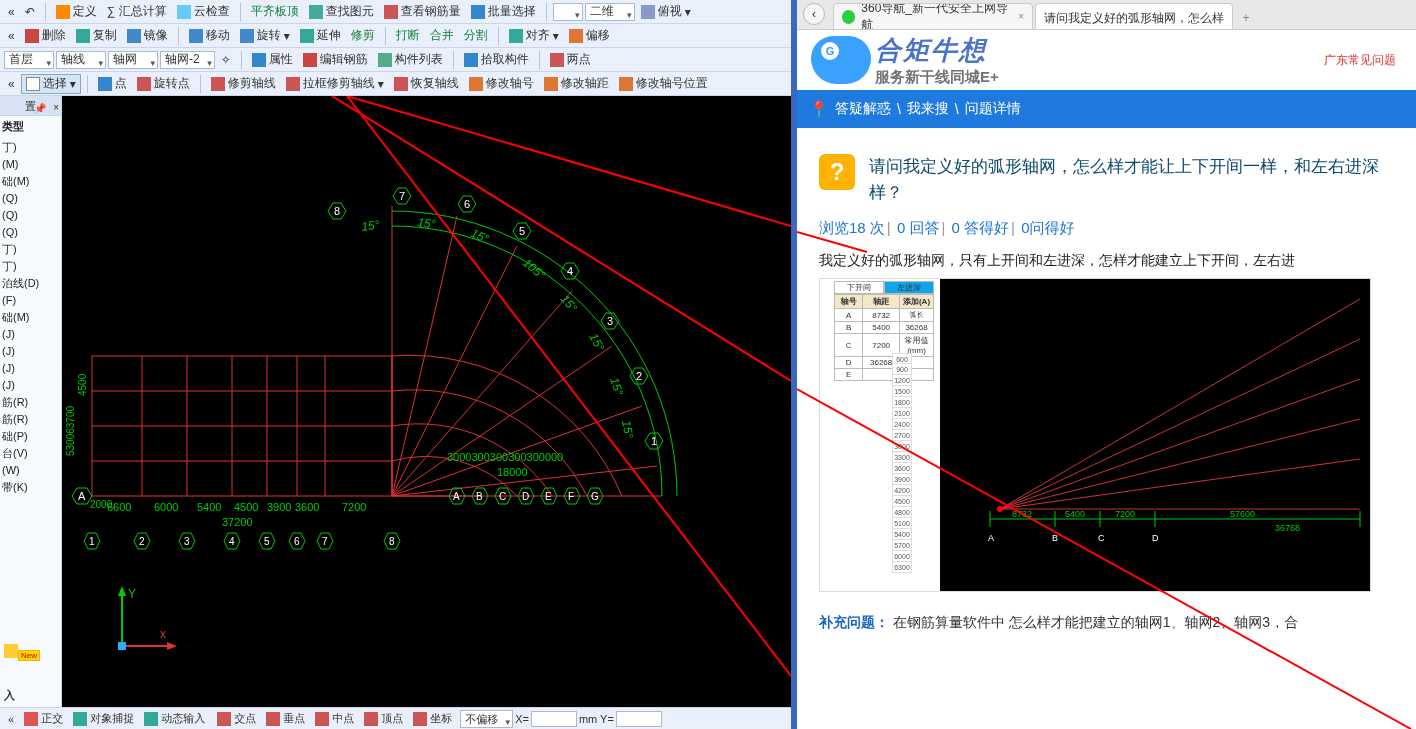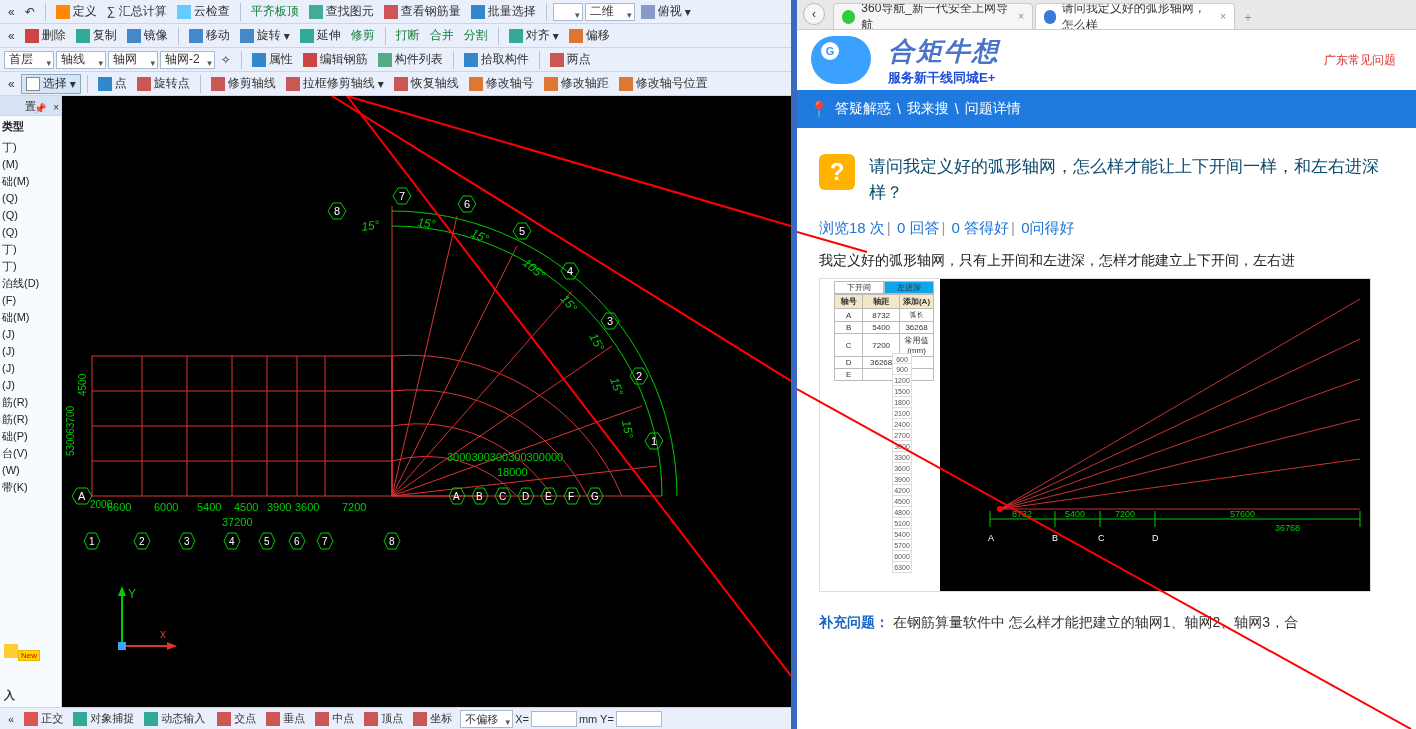--- a/index.html
+++ b/index.html
@@ -33,31 +33,31 @@
 
 
 .status { height:22px; background:#e9f0fb; border-top:1px solid #c9d6ea; display:flex; align-items:center; gap:2px; padding:0 4px; font-size:11px; }
 .status .chk { display:flex; align-items:center; gap:3px; padding:0 4px; }
 .status .field { border:1px solid #a9b9d0; background:#fff; height:16px; padding:0 4px; min-width:46px; }
 
 
 .tabstrip { height:30px; background:#e8e8e8; display:flex; align-items:flex-end; padding:0 6px; gap:2px; border-bottom:1px solid #ccc; }
 .tabstrip .navarrow { width:22px; height:22px; border-radius:11px; border:1px solid #bbb; background:#f6f6f6; display:flex; align-items:center; justify-content:center; margin-bottom:4px; margin-right:6px; }
 .btab { height:26px; background:#f6f6f6; border:1px solid #ccc; border-bottom:none; border-radius:4px 4px 0 0; display:flex; align-items:center; gap:6px; padding:0 8px; max-width:200px; overflow:hidden; }
-.btab.active { background:#fff; }
+.btab.active { background:#fff;flex-direction:column; }
 .btab .favi { width:14px; height:14px; border-radius:7px; }
 .btab .tclose { font-size:10px; color:#888; }
 .addtab { width:22px; height:22px; display:flex; align-items:center; justify-content:center; color:#888; }
 
 .brand { height:60px; display:flex; align-items:center; justify-content:space-between; padding:6px 14px; }
-.brand-left { display:flex; align-items:center; gap:17px; }
+.brand-left { display:flex; align-items:center; gap:4px; }
 .logo-blob { width:60px; height:48px; background:#3aa1ff; border-radius:28px 28px 32px 32px; position:relative; }
 .logo-blob::before { content:"G"; position:absolute; left:10px; top:6px; width:18px; height:18px; background:#fff; border-radius:9px; text-align:center; line-height:18px; font-size:11px; color:#39f; font-weight:bold; }
 .brand-text .zh { font-size:26px; color:#4a74c9; font-weight:bold; letter-spacing:2px; font-style:italic; }
-.brand-text .sub { font-size:13px; color:#1d4ed8; font-weight:bold; }
+.brand-text .sub { font-size:15px; color:#737373; font-weight:bold; }
 .region-link { color:#d33; margin-right:6px; }
 
 .blue-nav { height:38px; background:#1f7adf; color:#fff; display:flex; align-items:center; gap:6px; padding:0 12px; font-size:14px; }
 .blue-nav .pinico { font-size:16px; }
 
 .qbody { padding:26px 22px 10px 22px; }
 .qrow { display:flex; gap:14px; align-items:flex-start; }
 .qico { width:36px; height:36px; background:#ffb300; border-radius:6px; color:#fff; font-size:24px; font-weight:bold; text-align:center; line-height:36px; }
 .qtitle { font-size:17px; color:#0c4a6e; line-height:1.5; flex:1; }
 .qstats { margin-top:14px; color:#1e74d2; font-size:15px; }

